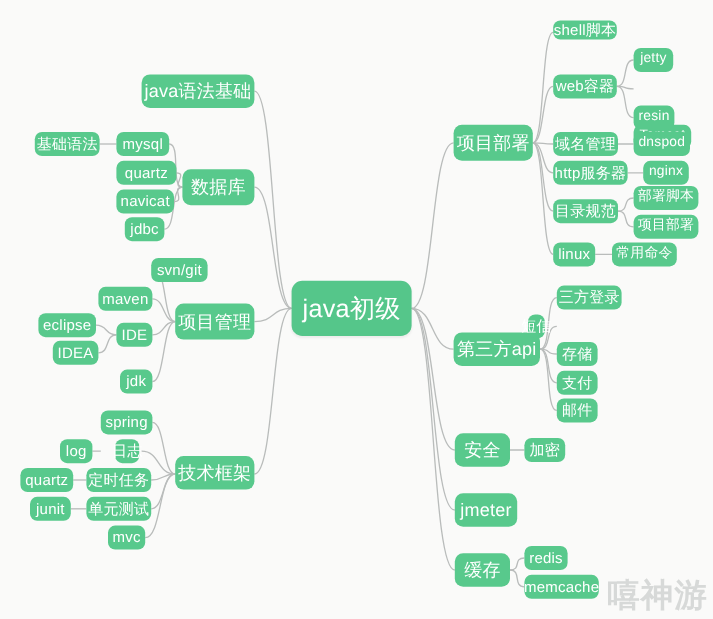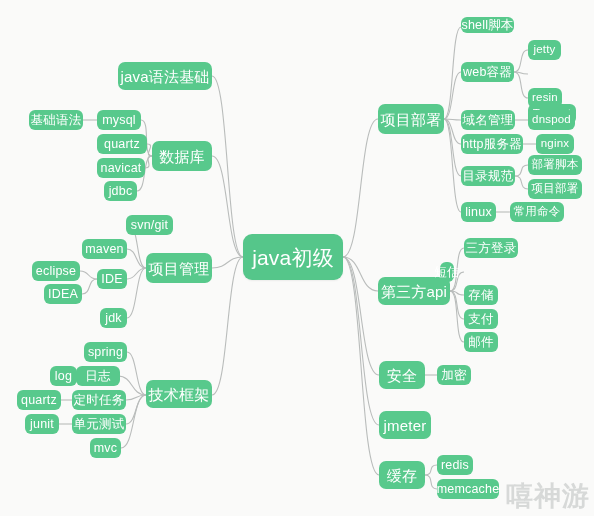--- a/index.html
+++ b/index.html
@@ -127,21 +127,21 @@
     <div class="node sub" style="left: 104px; top: 181px; width: 33px; height: 20px;">jdbc</div>
     <div class="node branch" style="left: 146px; top: 253px; width: 66px; height: 30px;">项目管理</div>
     <div class="node sub" style="left: 82px; top: 215px; width: 47px; height: 20px; margin-left: 44px;">svn/git</div>
     <div class="node sub" style="left: 82px; top: 239px; width: 45px; height: 20px;">maven</div>
     <div class="node sub" style="left: 97px; top: 269px; width: 30px; height: 20px;">IDE</div>
     <div class="node sub" style="left: 32px; top: 261px; width: 48px; height: 20px;">eclipse</div>
     <div class="node sub" style="left: 44px; top: 284px; width: 38px; height: 20px;">IDEA</div>
     <div class="node sub" style="left: 100px; top: 308px; width: 27px; height: 20px;">jdk</div>
     <div class="node branch" style="left: 146px; top: 380px; width: 66px; height: 28px;">技术框架</div>
     <div class="node sub" style="left: 84px; top: 342px; width: 43px; height: 20px;">spring</div>
-    <div class="node sub" style="left: 76px; top: 366px; width: 44px; height: 20px; text-align: center;">日志</div>
+    <div class="node sub" style="left: 96px; top: 366px; width: 20px; height: 20px; text-align: center;">日志</div>
     <div class="node sub" style="left: 50px; top: 366px; width: 27px; height: 20px;">log</div>
     <div class="node sub" style="left: 72px; top: 390px; width: 54px; height: 20px;">定时任务</div>
     <div class="node sub" style="left: 17px; top: 390px; width: 44px; height: 20px;">quartz</div>
     <div class="node sub" style="left: 72px; top: 414px; width: 54px; height: 20px;">单元测试</div>
     <div class="node sub" style="left: 25px; top: 414px; width: 34px; height: 20px;">junit</div>
     <div class="node sub" style="left: 90px; top: 438px; width: 31px; height: 20px;">mvc</div>
     <div class="node branch" style="left: 378px; top: 104px; width: 66px; height: 30px;">项目部署</div>
     <div class="node sub" style="left: 461px; top: 17px; width: 53px; height: 16px;">shell脚本</div>
     <div class="node sub" style="left: 461px; top: 62px; width: 53px; height: 20px;">web容器</div>
     <div class="node leaf" style="left: 528px; top: 40px; width: 33px; height: 20px;">jetty</div>

